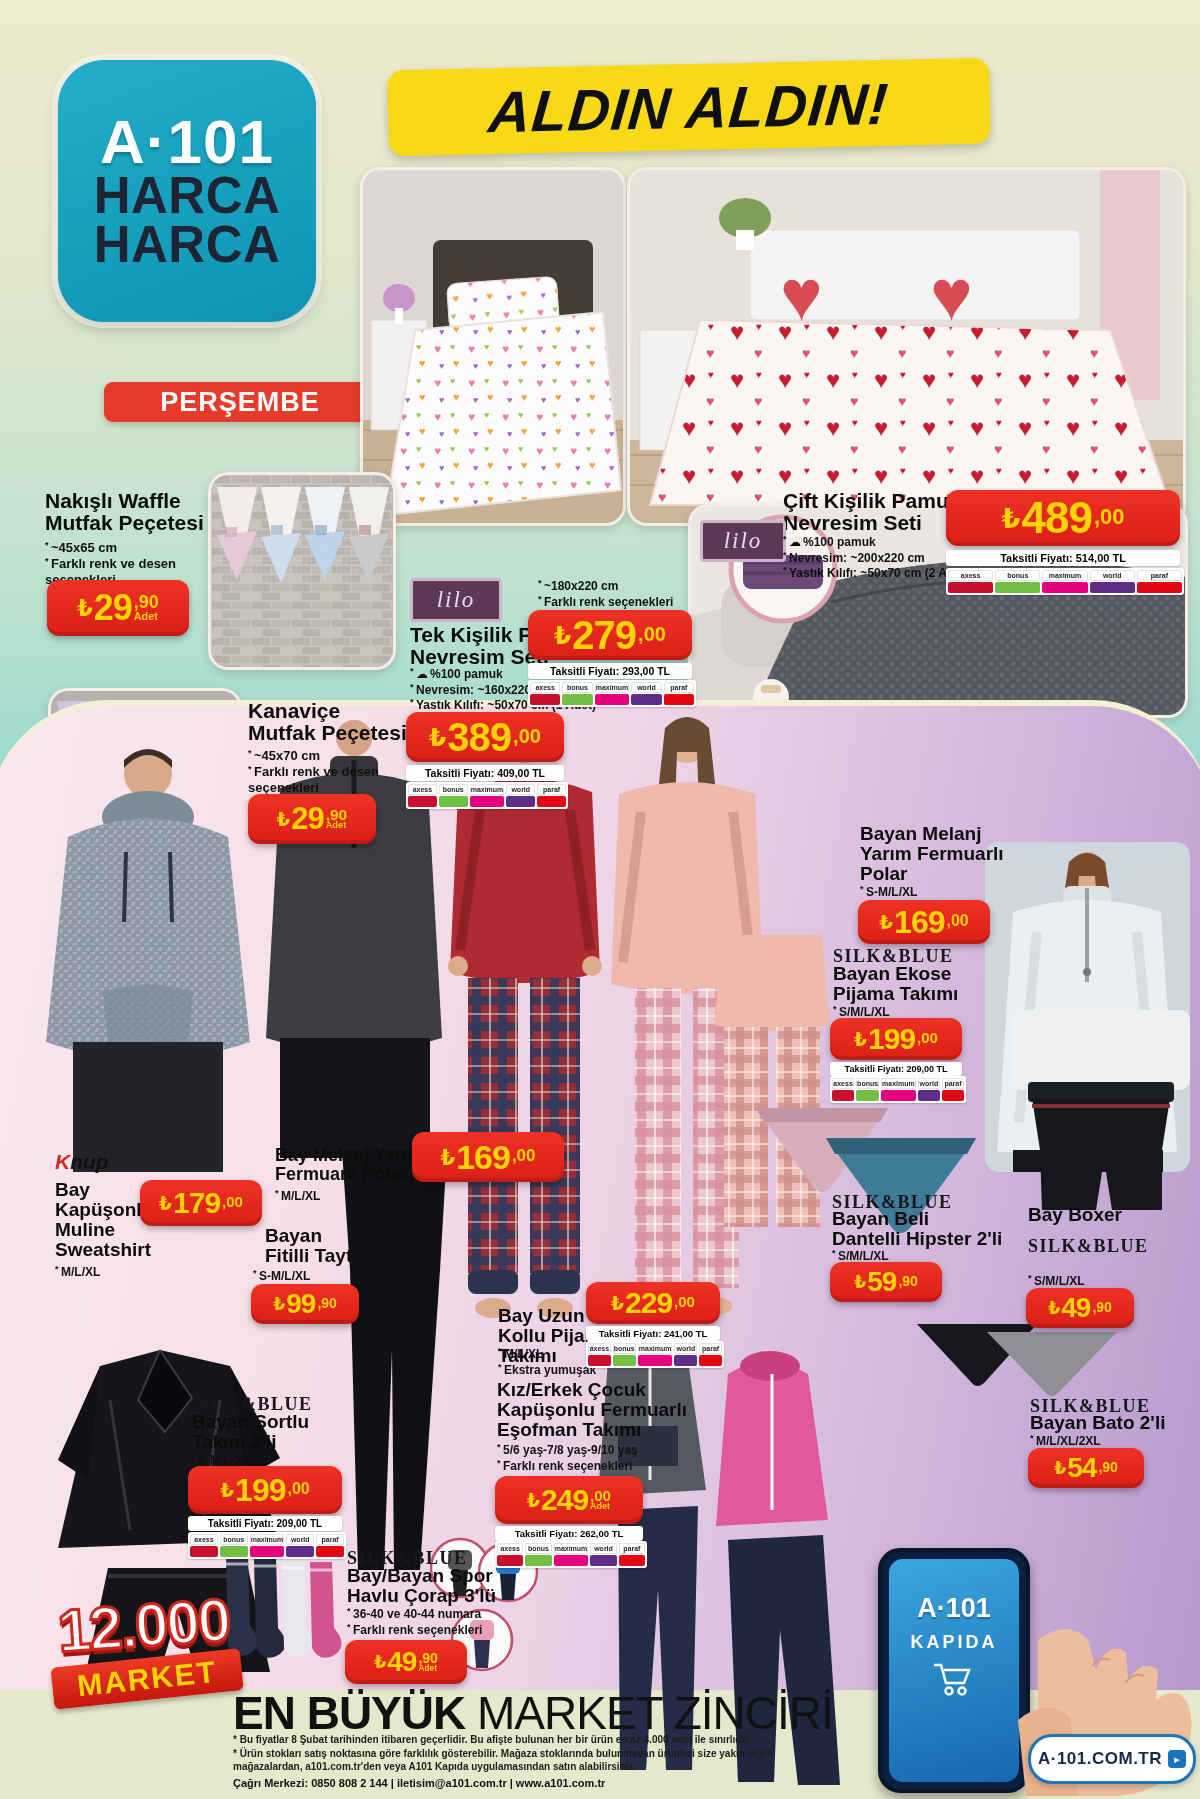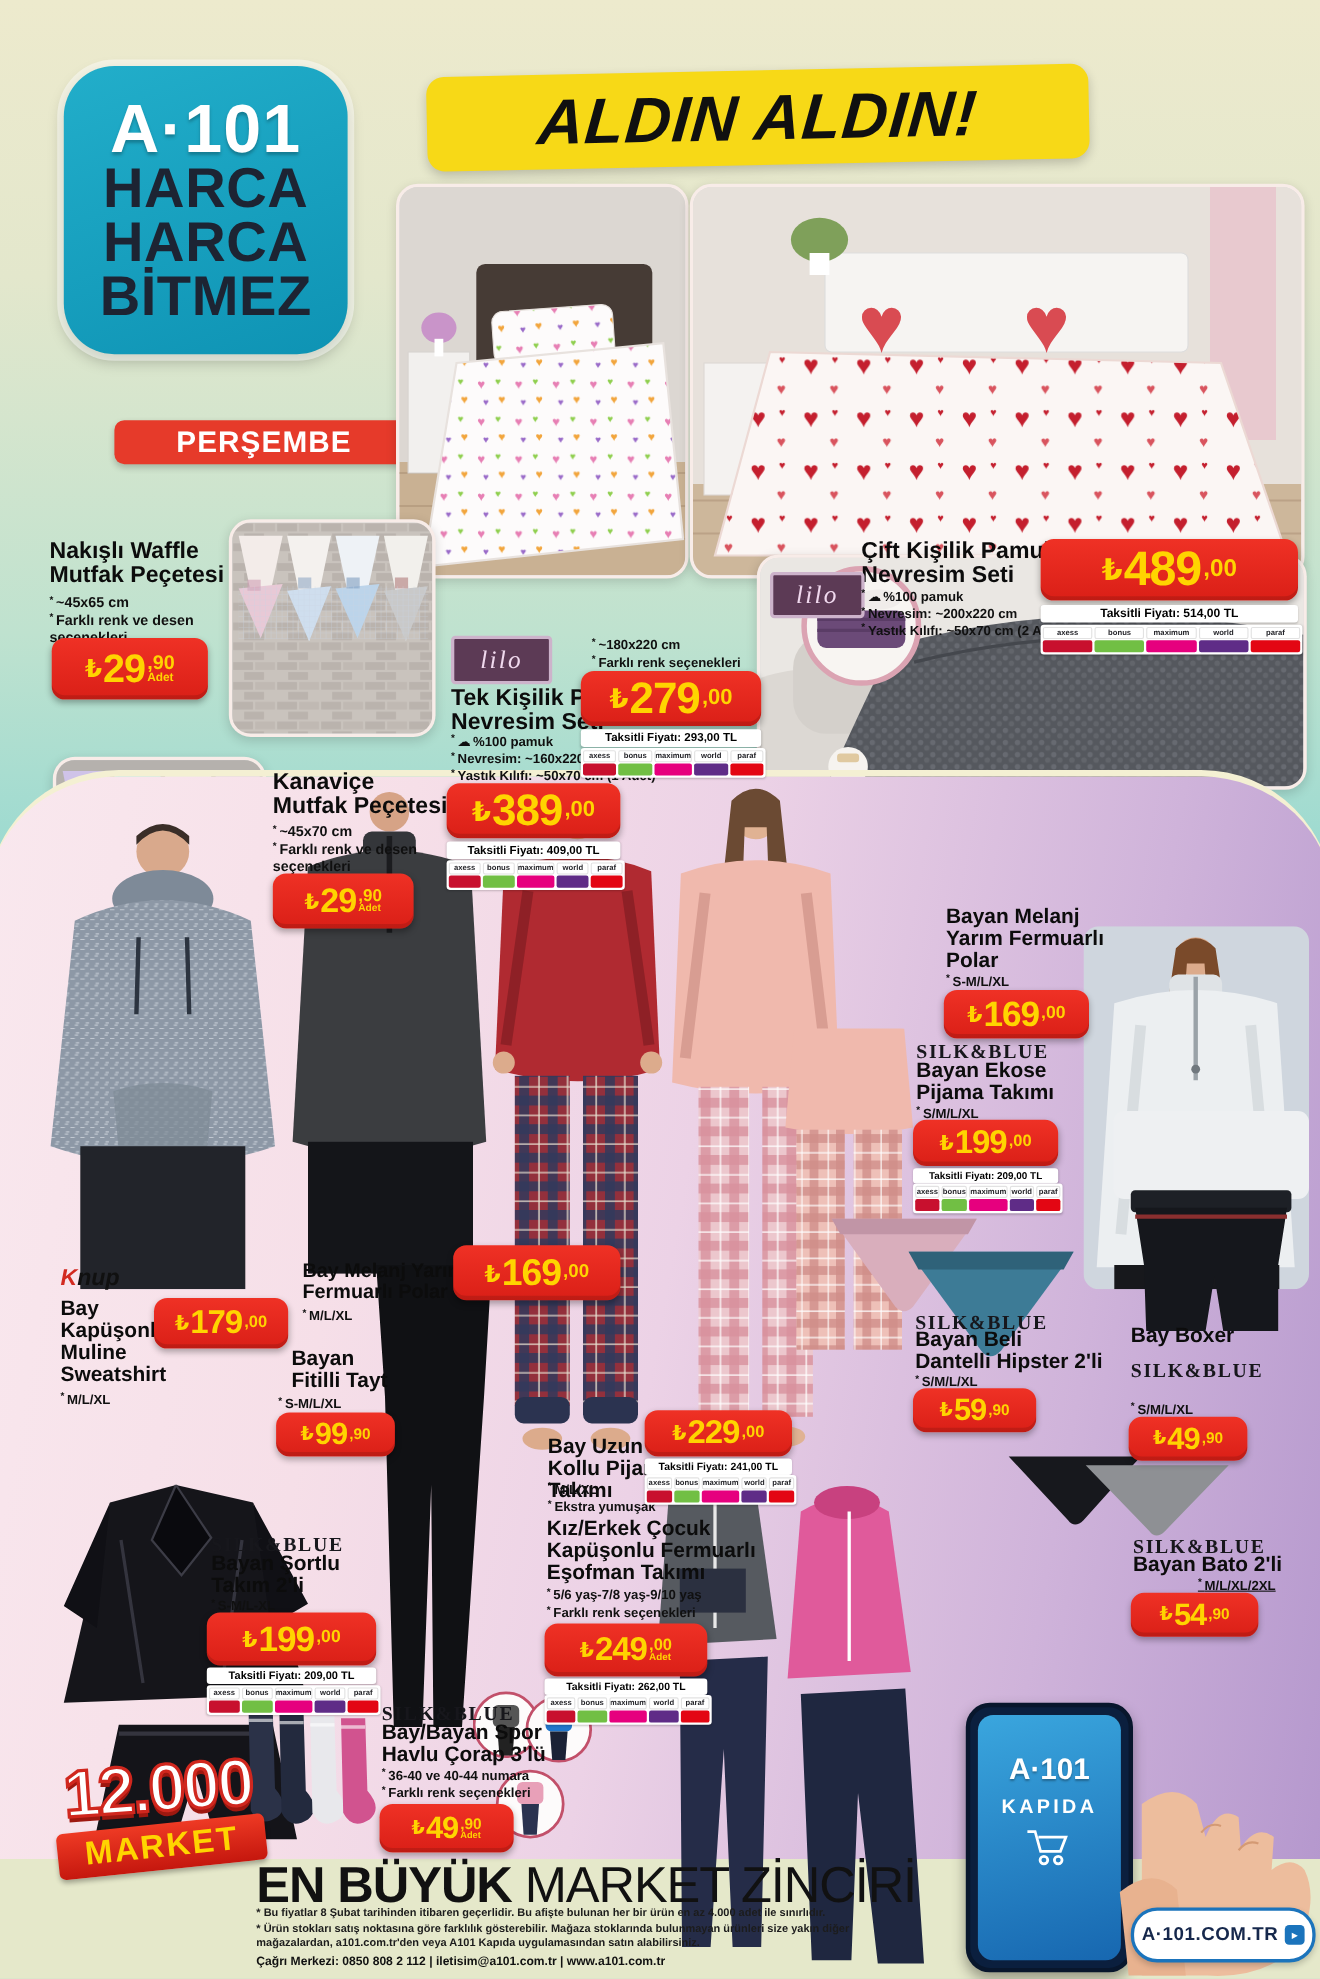--- a/index.html
+++ b/index.html
@@ -76,21 +76,20 @@
 </style>
 </head>
 <body>
 
 <div class="page">
 
   <div class="logo-box">
     <div class="logo-a101">A·101</div>
     <div class="logo-word">HARCA</div>
     <div class="logo-word">HARCA</div>
-    <div class="logo-word">BİTMEZ</div>
   </div>
   <div class="day-bar">PERŞEMBE</div>
   <div class="banner">
       <span>ALDIN ALDIN!</span>
     </div>
 
   <div class="photo" style="left:360px;top:167px;width:260px;height:353px;">
     <svg width="260" height="353" viewBox="0 0 260 353">
       <defs>
         <pattern id="h1" width="34" height="34" patternUnits="userSpaceOnUse">
@@ -624,21 +623,21 @@
     <span class="cur">₺</span>
       <span class="int">49</span>
     <span class="sup">
         <span class="dec">,90</span>
         <span class="unit"></span>
       </span>
   </div>
 
   <div class="brand-silk" style="left:1030px;top:1396px;">SILK&amp;BLUE</div>
   <div class="ptitle t19" style="left:1030px;top:1413px;">Bayan Bato 2'li</div>
-  <div class="pdet small" style="left:1089px;top:1433px;text-decoration:underline;">
+  <div class="pdet small" style="left:1030px;top:1433px;">
       <span class="d">M/L/XL/2XL</span>
     </div>
   <div class="tag" style="left:1028px;top:1448px;width:116px;height:40px;font-size:28px;">
     <span class="cur">₺</span>
       <span class="int">54</span>
     <span class="sup">
         <span class="dec">,90</span>
         <span class="unit"></span>
       </span>
   </div>
@@ -828,21 +827,21 @@
 
   <div class="badge">
     <div class="count">12.000</div>
     <div class="ribbon">MARKET</div>
   </div>
   <div class="headline">
     <span class="hb">EN BÜYÜK</span><span class="hr"> MARKET ZİNCİRİ</span>
   </div>
   <div class="fine" style="top:1734px;">* Bu fiyatlar 8 Şubat tarihinden itibaren geçerlidir. Bu afişte bulunan her bir ürün en az 4.000 adet ile sınırlıdır.</div>
   <div class="fine" style="top:1748px;">* Ürün stokları satış noktasına göre farklılık gösterebilir. Mağaza stoklarında bulunmayan ürünleri size yakın diğer mağazalardan, a101.com.tr'den veya A101 Kapıda uygulamasından satın alabilirsiniz.</div>
-  <div class="contact">Çağrı Merkezi: 0850 808 2 112   |   iletisim@a101.com.tr   |   www.a101.com.tr</div>
+  <div class="contact">Çağrı Merkezi: 0850 808 2 144   |   iletisim@a101.com.tr   |   www.a101.com.tr</div>
 
   <div class="phone">
     <div class="screen">
       <span class="plogo">A·101</span>
       <span class="kap">KAPIDA</span>
       <svg width="44" height="38" viewBox="0 0 44 38">
         <path d="M2 4 h7 l5 18 h18 l5 -13 h-25" fill="none" stroke="#fff" stroke-width="2.5"></path>
         <circle cx="17" cy="30" r="3.5" fill="none" stroke="#fff" stroke-width="2.5"></circle>
         <circle cx="30" cy="30" r="3.5" fill="none" stroke="#fff" stroke-width="2.5"></circle>
       </svg>

